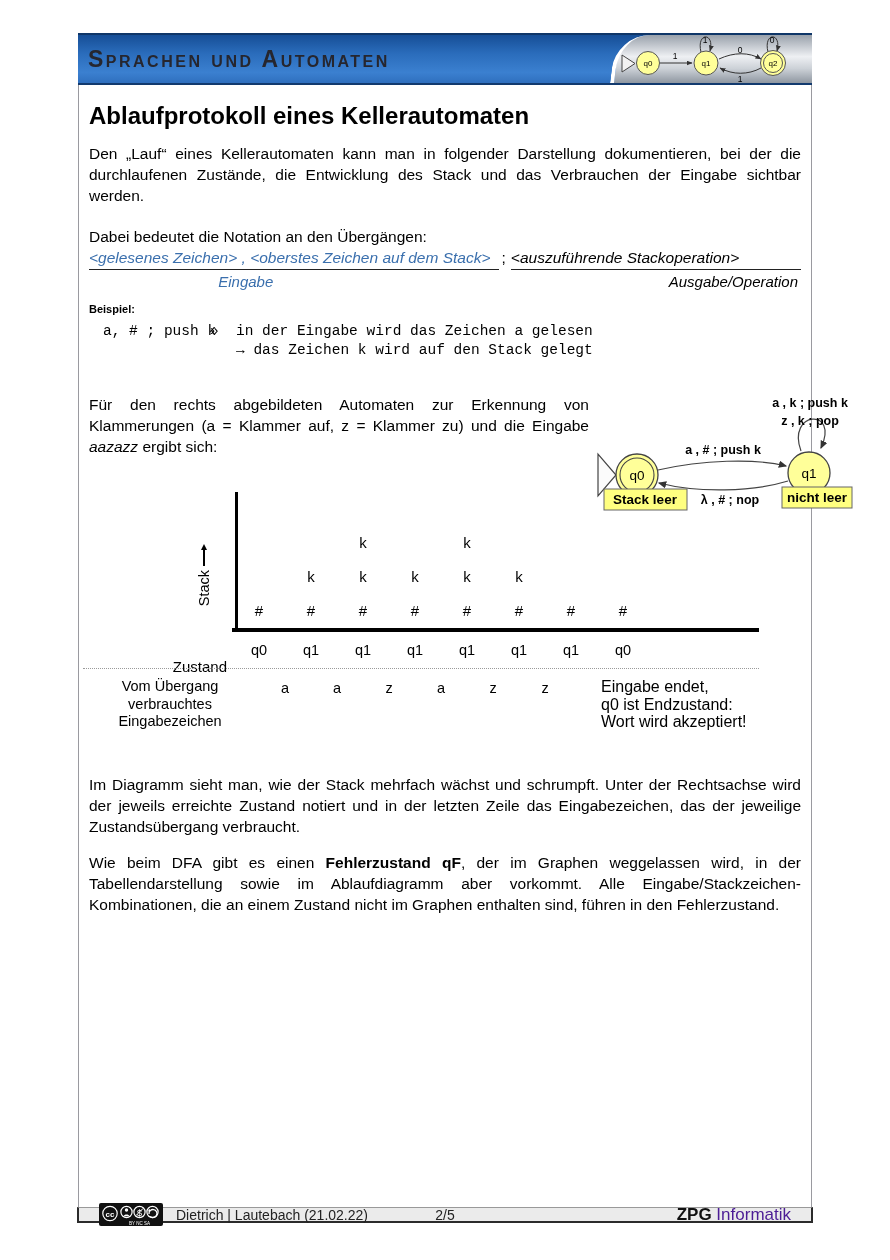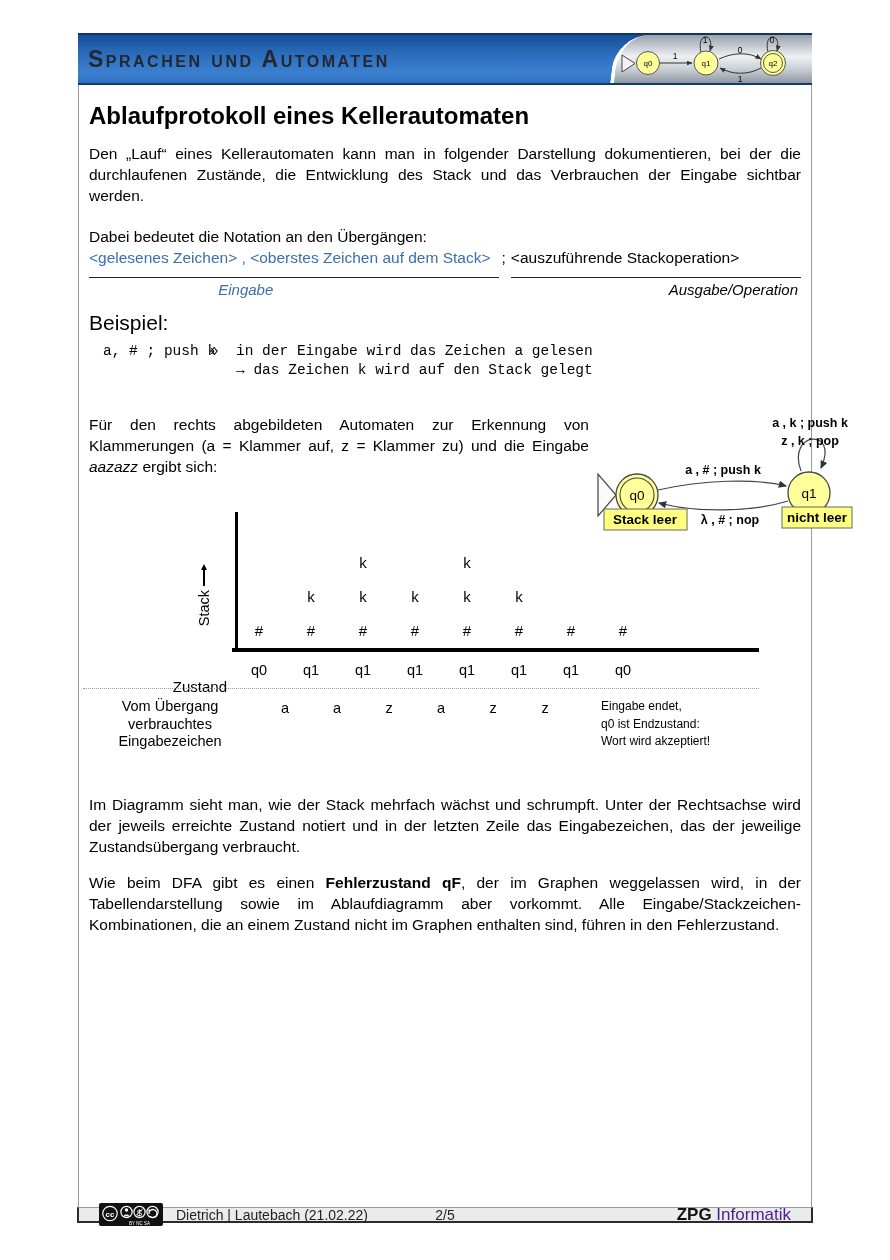--- a/index.html
+++ b/index.html
@@ -25,27 +25,27 @@
   .para{margin:13px 0 0 0;font-size:15.5px;line-height:21px;text-align:justify;}
   .para.p2{margin-top:20px;text-align:left;}
   .bold{font-weight:bold;}
   .it{font-style:italic;}
   .blue{color:#3a6fad;}
 
   
   .notation{margin-top:2px;display:flex;align-items:flex-start;font-size:15.5px;}
   .nt-col{display:flex;flex-direction:column;}
   .nt-col.op{flex:1;}
-  .nt-text{border-bottom:1.6px solid #222;padding:0 8px 10px 0;white-space:nowrap;}
+  .nt-text{border-bottom:1.6px solid #222;padding:0 8px 2px 0;white-space:nowrap;font-style:italic;}
   .nt-semi{padding:0 5px 0 3px;}
   .nt-label{margin-top:3px;font-style:italic;font-size:15px;}
   .nt-label.in{text-align:center;padding-right:96px;}
   .nt-label.out{text-align:right;padding-right:3px;}
 
-  .bsp{margin-top:13px;font-size:21px;font-weight:normal;}
+  .bsp{margin-top:13px;font-size:11px;font-weight:bold;}
   .code{margin:7px 0 0 14px;font-family:"Liberation Mono","DejaVu Sans Mono",monospace;
         font-size:14.5px;line-height:19px;display:flex;}
   .code .c-left{width:107px;white-space:nowrap;}
   .code .c-arr{width:26px;}
   .code .c-lines div{white-space:nowrap;}
 
   
   .autorow{position:relative;margin-top:34px;height:96px;}
   .autorow .para{margin:0;width:500px;}
   .auto-svg{position:absolute;left:503px;top:-3px;}
@@ -60,21 +60,21 @@
   .arr-line{display:inline-block;width:16px;height:1.5px;background:#000;}
   .arr-head{display:inline-block;width:0;height:0;border-left:6px solid #000;
         border-top:3.5px solid transparent;border-bottom:3.5px solid transparent;margin-left:-4px;}
   .stk-col{position:absolute;bottom:114px;width:52px;display:flex;flex-direction:column-reverse;align-items:center;}
   .stk-col span{display:block;height:34px;line-height:34px;font-size:15px;}
   .st-label{position:absolute;left:0;top:168px;width:138px;text-align:right;font-size:15px;}
   .st-cell{position:absolute;top:152px;width:52px;text-align:center;font-size:14.5px;}
   .dotline{position:absolute;left:-6px;top:178px;width:676px;border-top:1.5px dotted #9a9a9a;}
   .in-label{position:absolute;left:0;top:188px;width:162px;text-align:center;font-size:14.5px;line-height:17.5px;}
   .in-cell{position:absolute;top:190px;width:52px;text-align:center;font-size:14.5px;}
-  .end-note{position:absolute;left:512px;top:188px;font-size:12px;line-height:17.5px;}
+  .end-note{position:absolute;left:512px;top:188px;font-size:16px;line-height:17.5px;}
 
   
   .footer{position:absolute;left:-2px;right:-2px;bottom:0;height:16px;box-sizing:border-box;
         background:#ebebeb;border:2px solid #2b2b2b;border-top:1px solid #999;
         display:flex;align-items:center;padding:0 20px;}
   .credits{margin-left:13px;font-size:14px;color:#222;}
   .pagenum{position:absolute;left:50%;transform:translateX(-50%);font-size:14px;color:#222;}
   .brand{margin-left:auto;font-size:17px;}
   .brand .b1{font-weight:bold;color:#111;}
   .brand .b2{color:#4c1d95;}

